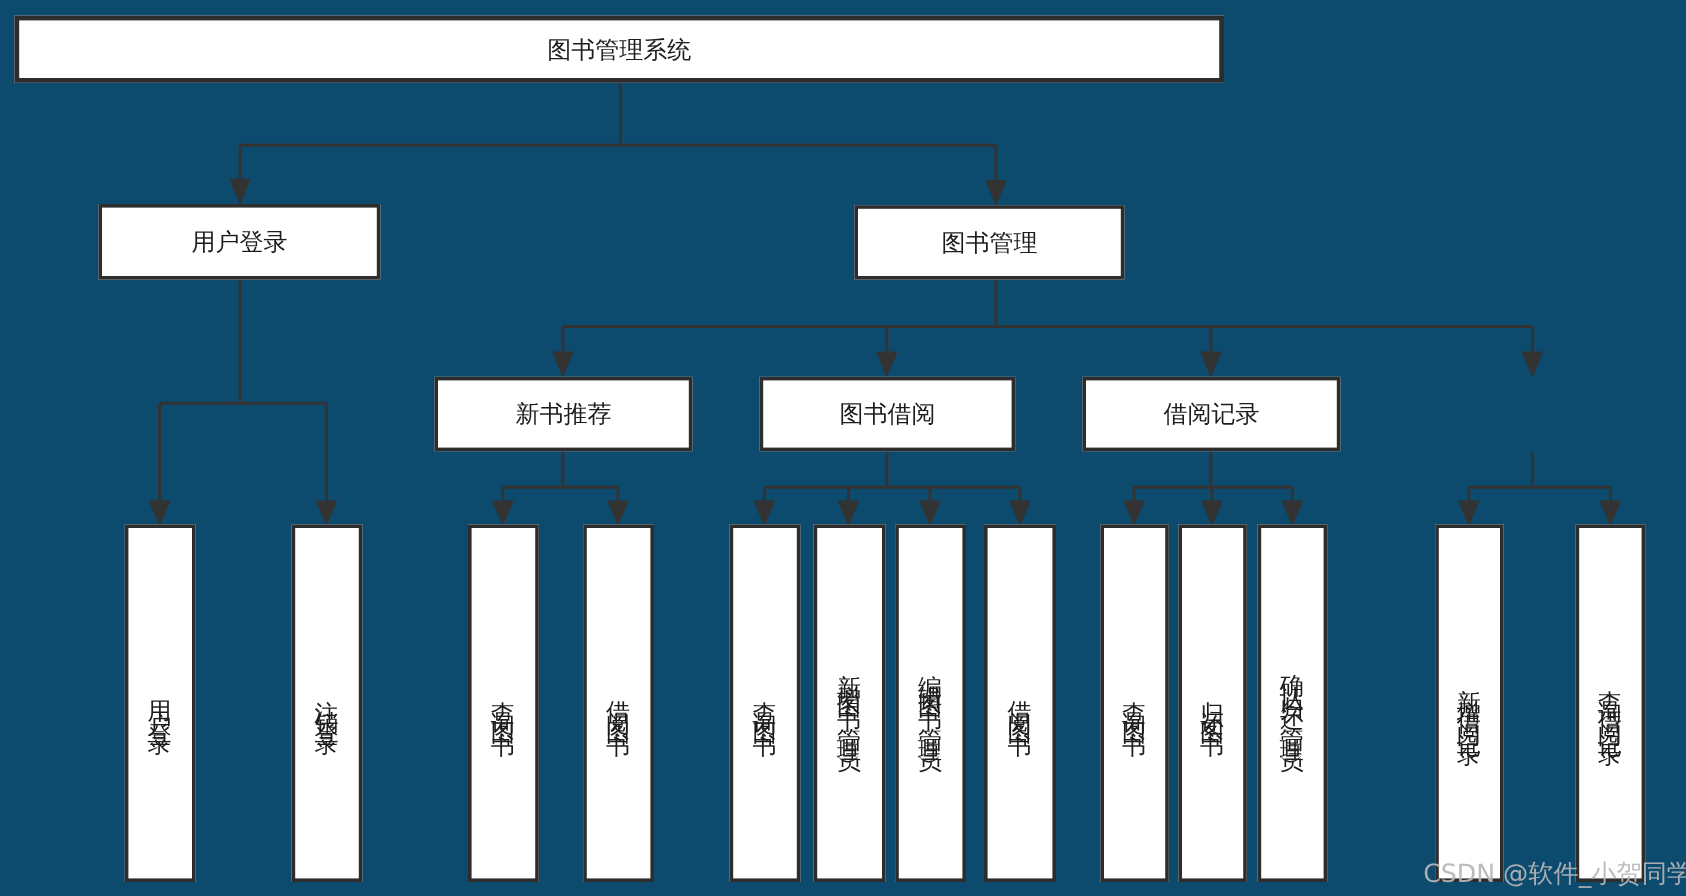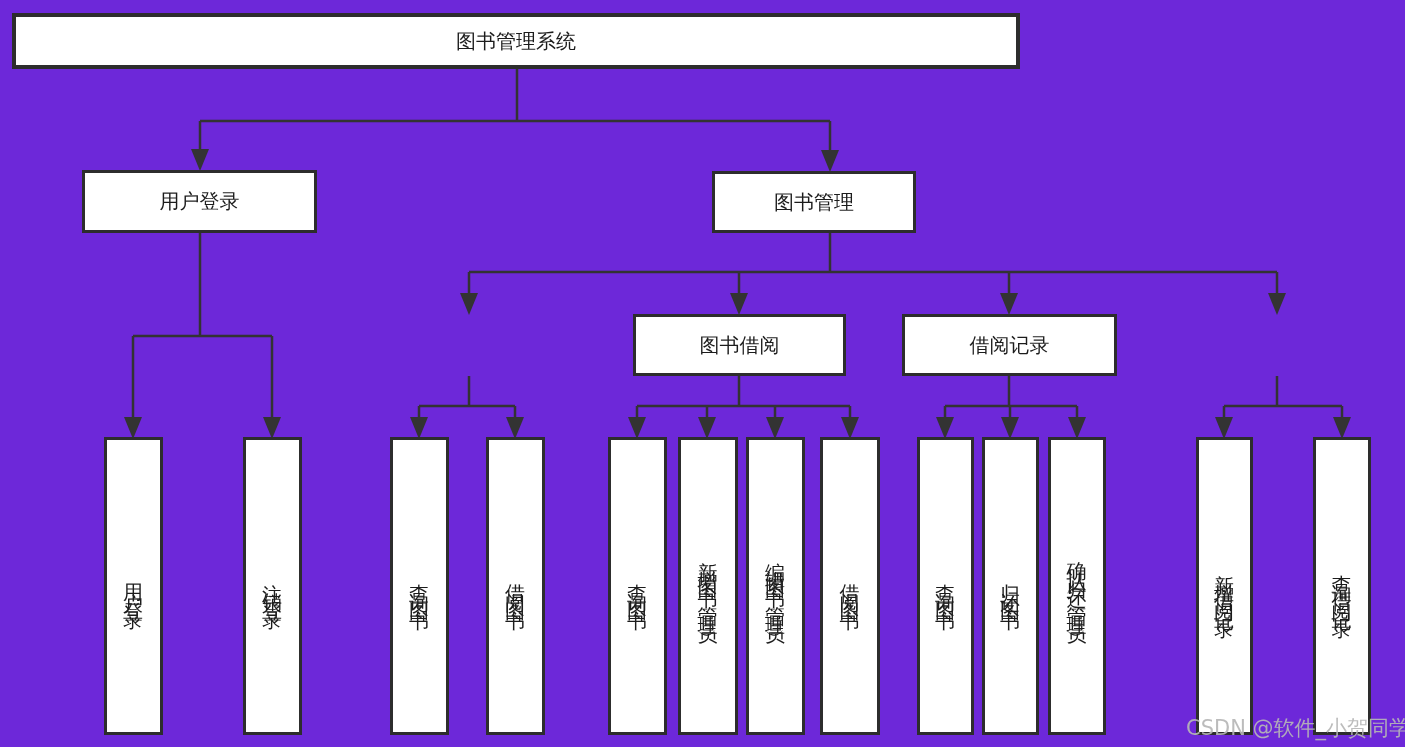--- a/index.html
+++ b/index.html
@@ -5,21 +5,21 @@
   html, body {
     margin: 0;
     padding: 0;
     background: #ffffff;
     font-family: "DejaVu Sans", sans-serif;
   }
   .canvas {
     position: relative;
     width: 1405px;
     height: 747px;
-    background: #6d28d9;
+    background: #0c4a6e;
     overflow: hidden;
     text-align: center;
   }
   .connectors {
     position: absolute;
     left: 0; top: 0;
     width: 1405px;
     height: 747px;
     z-index: 1;
   }
@@ -125,24 +125,27 @@
     </g>
   </svg>
 
   <div class="node root" style="left:12px; top:13px; width:1008px; height:56px;">
     <span>图书管理系统</span>
   </div>
 
   <div class="node" style="left:82px; top:170px; width:235px; height:63px;">
     <span>用户登录</span>
   </div>
-  <div class="node" style="left:712px; top:171px; width:204px; height:62px;">
+  <div class="node" style="left:712px; top:171px; width:225px; height:62px;">
     <span>图书管理</span>
   </div>
 
+  <div class="node" style="left:362px; top:314px; width:215px; height:62px;">
+    <span>新书推荐</span>
+  </div>
   <div class="node" style="left:633px; top:314px; width:213px; height:62px;">
     <span>图书借阅</span>
   </div>
   <div class="node" style="left:902px; top:314px; width:215px; height:62px;">
     <span>借阅记录</span>
   </div>
 
   <div class="node leaf" style="left:104px; top:437px; width:59px; height:298px;">
     <span class="vtext">用户登录</span>
   </div>

